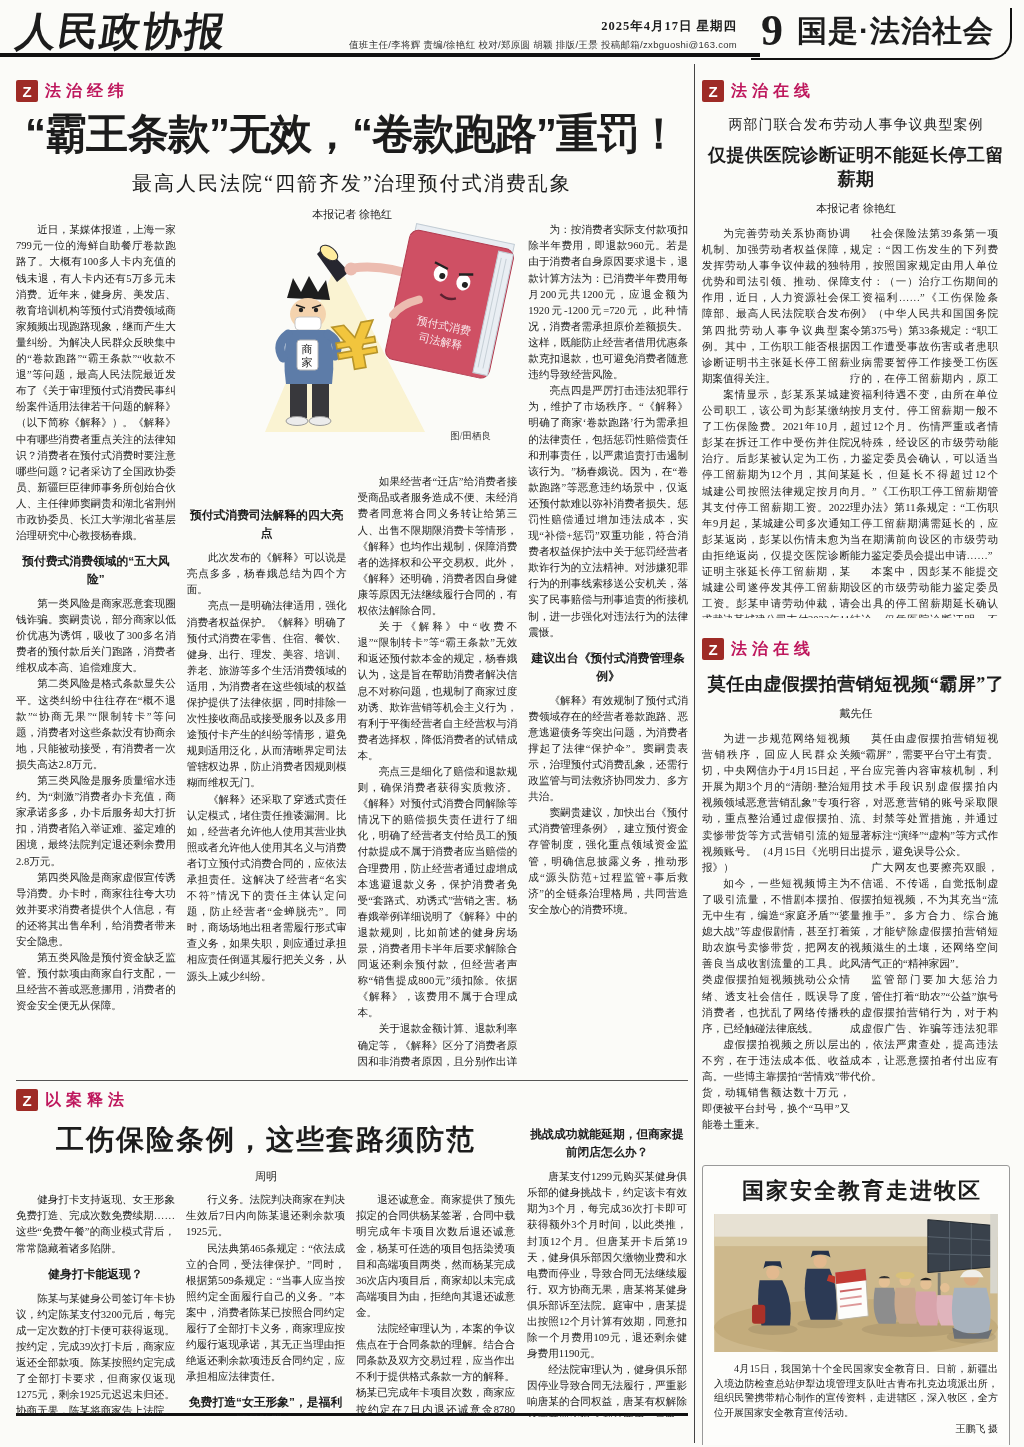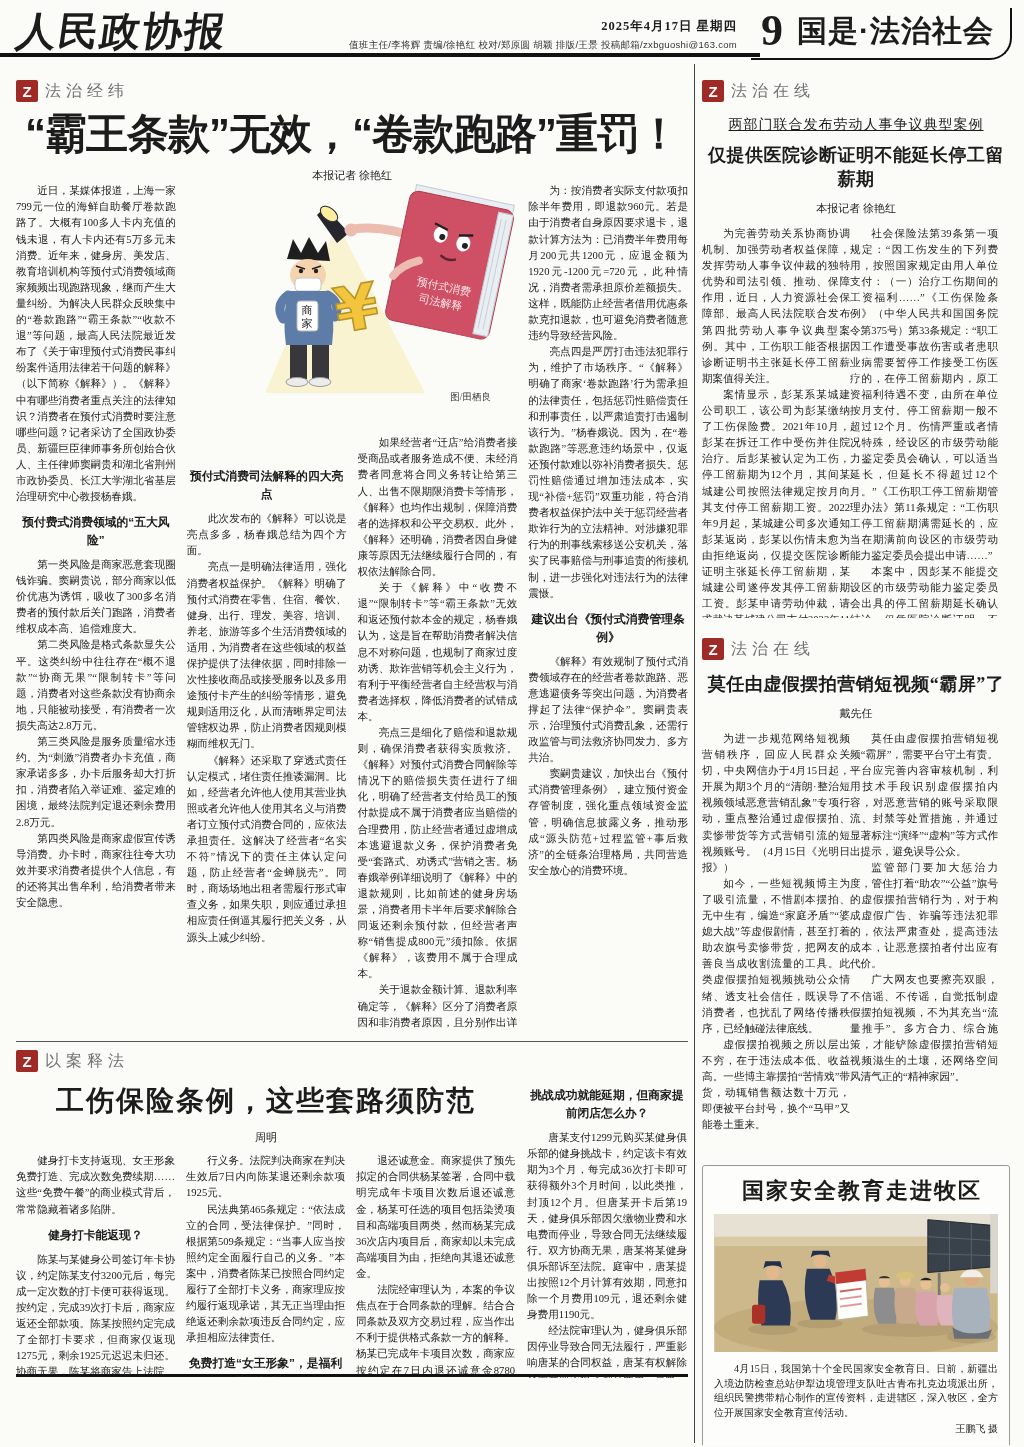--- a/index.html
+++ b/index.html
@@ -17,21 +17,21 @@
   .section-title{font-size:30px;font-weight:bold;letter-spacing:1px;line-height:1;font-family:"Liberation Sans","DejaVu Sans",sans-serif;}
   .head-bar{position:absolute;top:53px;left:0;width:760px;height:4px;background:#111;}
   
   .v-rule{position:absolute;left:694px;top:64px;bottom:4px;width:1px;background:#444;}
   .left-zone{position:absolute;left:16px;top:64px;width:672px;height:1381px;overflow:hidden;}
   .right-zone{position:absolute;left:702px;top:64px;width:308px;height:1381px;overflow:hidden;}
   
   .tag{display:flex;align-items:center;gap:7px;font-family:"Liberation Sans","DejaVu Sans",sans-serif;}
   .tag .z{width:22px;height:22px;background:#9e2b26;color:#fff;font-weight:bold;font-size:15px;
           display:flex;align-items:center;justify-content:center;border-radius:2px;}
-  .tag .t{color:#737373;font-size:16px;font-weight:normal;letter-spacing:5px;}
+  .tag .t{color:#be185d;font-size:16px;font-weight:bold;letter-spacing:5px;}
   
   .main-head{margin-top:16px;}
   .main-headline{font-size:42px;font-weight:900;text-align:center;line-height:1.15;margin-top:8px;
                  font-family:"Liberation Sans","DejaVu Sans",sans-serif;letter-spacing:-1px;}
   .main-deck{font-size:20px;text-align:center;margin-top:12px;letter-spacing:2px;}
   .byline{font-size:11px;text-align:center;margin-top:10px;color:#222;}
   .bodycols{position:relative;display:flex;gap:11px;height:846px;}
   .col{width:160px;font-size:10.6px;line-height:1.52;text-align:justify;overflow:hidden;box-sizing:border-box;}
   .col p{margin:0;text-indent:2em;}
   .col h4{font-size:11.8px;font-weight:bold;text-align:center;margin:9px 0 7px;text-indent:0;
@@ -43,21 +43,21 @@
   
   .case-sec{margin-top:12px;border-top:1.5px solid #555;border-bottom:3px solid #111;padding:8px 0 10px;height:336px;box-sizing:border-box;}
   .case-flex{display:flex;gap:11px;margin-top:6px;}
   .case-left{width:500px;}
   .case-headline{font-size:28px;font-weight:bold;text-align:center;letter-spacing:2px;margin-top:4px;}
   .case-cols{display:flex;gap:11px;margin-top:8px;height:224px;}
   .case-cols .col{width:159px;}
   .case-col4{width:160px;height:300px;}
   
   .r-art{margin-top:16px;}
-  .kicker{font-size:14px;text-align:center;margin-top:14px;letter-spacing:1px;text-decoration:underline;}
+  .kicker{font-size:14px;text-align:center;margin-top:14px;letter-spacing:1px;}
   .r-headline{font-size:18px;font-weight:bold;text-align:center;margin-top:9px;letter-spacing:.5px;}
   .r-cols{display:flex;margin-top:10px;}
   .r-cols .col{width:148px;}
   .h392{height:392px;} .h420{height:420px;}
   
   .photo-box{margin-top:14px;border:1px solid #999;border-radius:3px;padding:10px 11px 8px;height:288px;box-sizing:border-box;overflow:hidden;background:#fdfdfb;}
   .photo-title{font-size:22px;font-weight:bold;letter-spacing:2px;padding-left:28px;}
   .photo-frame{margin-top:8px;}
   .photo-cap{font-size:10px;line-height:1.45;text-align:justify;margin-top:6px;text-indent:2em;}
   .photo-credit{font-size:10px;text-align:right;margin-top:2px;}
@@ -82,30 +82,32 @@
   <div class="v-rule"></div>
 
   <div class="left-zone">
 
     <div class="tag main-head">
       <span class="z">Z</span>
       <span class="t">法治经纬</span>
     </div>
 
     <div class="main-headline">“霸王条款”无效，“卷款跑路”重罚！</div>
+    <div class="main-deck">最高人民法院“四箭齐发”治理预付式消费乱象</div>
     <div class="byline">本报记者 徐艳红</div>
 
     <div class="bodycols">
       <div class="col">
           <p>近日，某媒体报道，上海一家799元一位的海鲜自助餐厅卷款跑路了。大概有100多人卡内充值的钱未退，有人卡内还有5万多元未消费。近年来，健身房、美发店、教育培训机构等预付式消费领域商家频频出现跑路现象，继而产生大量纠纷。为解决人民群众反映集中的“卷款跑路”“霸王条款”“收款不退”等问题，最高人民法院最近发布了《关于审理预付式消费民事纠纷案件适用法律若干问题的解释》（以下简称《解释》）。《解释》中有哪些消费者重点关注的法律知识？消费者在预付式消费时要注意哪些问题？记者采访了全国政协委员、新疆巨臣律师事务所创始合伙人、主任律师窦嗣贵和湖北省荆州市政协委员、长江大学湖北省基层治理研究中心教授杨春娥。</p>
           <h4>预付费式消费领域的“五大风险”</h4>
           <p>第一类风险是商家恶意套现圈钱诈骗。窦嗣贵说，部分商家以低价优惠为诱饵，吸收了300多名消费者的预付款后关门跑路，消费者维权成本高、追偿难度大。</p>
           <p>第二类风险是格式条款显失公平。这类纠纷中往往存在“概不退款”“协商无果”“限制转卡”等问题，消费者对这些条款没有协商余地，只能被动接受，有消费者一次损失高达2.8万元。</p>
           <p>第三类风险是服务质量缩水违约。为“刺激”消费者办卡充值，商家承诺多多，办卡后服务却大打折扣，消费者陷入举证难、鉴定难的困境，最终法院判定退还剩余费用2.8万元。</p>
           <p>第四类风险是商家虚假宣传诱导消费。办卡时，商家往往夸大功效并要求消费者提供个人信息，有的还将其出售牟利，给消费者带来安全隐患。</p>
+          <p>第五类风险是预付资金缺乏监管。预付款项由商家自行支配，一旦经营不善或恶意挪用，消费者的资金安全便无从保障。</p>
         </div>
       <div class="col pt-a">
           <h4>预付式消费司法解释的四大亮点</h4>
           <p>此次发布的《解释》可以说是亮点多多，杨春娥总结为四个方面。</p>
           <p>亮点一是明确法律适用，强化消费者权益保护。《解释》明确了预付式消费在零售、住宿、餐饮、健身、出行、理发、美容、培训、养老、旅游等多个生活消费领域的适用，为消费者在这些领域的权益保护提供了法律依据，同时排除一次性接收商品或接受服务以及多用途预付卡产生的纠纷等情形，避免规则适用泛化，从而清晰界定司法管辖权边界，防止消费者因规则模糊而维权无门。</p>
           <p>《解释》还采取了穿透式责任认定模式，堵住责任推诿漏洞。比如，经营者允许他人使用其营业执照或者允许他人使用其名义与消费者订立预付式消费合同的，应依法承担责任。这解决了经营者“名实不符”情况下的责任主体认定问题，防止经营者“金蝉脱壳”。同时，商场场地出租者需履行形式审查义务，如果失职，则应通过承担相应责任倒逼其履行把关义务，从源头上减少纠纷。</p>
         </div>
       <div class="col pt-b">
           <p>如果经营者“迁店”给消费者接受商品或者服务造成不便、未经消费者同意将合同义务转让给第三人、出售不限期限消费卡等情形，《解释》也均作出规制，保障消费者的选择权和公平交易权。此外，《解释》还明确，消费者因自身健康等原因无法继续履行合同的，有权依法解除合同。</p>
           <p>关于《解释》中“收费不退”“限制转卡”等“霸王条款”无效和返还预付款本金的规定，杨春娥认为，这是旨在帮助消费者解决信息不对称问题，也规制了商家过度劝诱、欺诈营销等机会主义行为，有利于平衡经营者自主经营权与消费者选择权，降低消费者的试错成本。</p>
@@ -238,22 +240,22 @@
       <div class="r-headline" style="margin-top:12px;">莫任由虚假摆拍营销短视频“霸屏”了</div>
       <div class="byline">戴先任</div>
       <div class="r-cols h420">
         <div class="col">
             <p>为进一步规范网络短视频营销秩序，回应人民群众关切，中央网信办于4月15日起，开展为期3个月的“清朗·整治短视频领域恶意营销乱象”专项行动，重点整治通过虚假摆拍、卖惨带货等方式营销引流的短视频账号。（4月15日《光明日报》）</p>
             <p>如今，一些短视频博主为了吸引流量，不惜剧本摆拍、无中生有，编造“家庭矛盾”“婆媳大战”等虚假剧情，甚至打着助农旗号卖惨带货，把网友的善良当成收割流量的工具。此类虚假摆拍短视频挑动公众情绪、透支社会信任，既误导了消费者，也扰乱了网络传播秩序，已经触碰法律底线。</p>
             <p>虚假摆拍视频之所以层出不穷，在于违法成本低、收益高。一些博主靠摆拍“苦情戏”带货，动辄销售额达数十万元，即便被平台封号，换个“马甲”又能卷土重来。</p>
           </div>
         <div class="col">
             <p>莫任由虚假摆拍营销短视频“霸屏”，需要平台守土有责。平台应完善内容审核机制，利用技术手段识别虚假摆拍内容，对恶意营销的账号采取限流、封禁等处置措施，并通过显著标注“演绎”“虚构”等方式作出提示，避免误导公众。</p>
+            <p>广大网友也要擦亮双眼，不信谣、不传谣，自觉抵制虚假摆拍短视频，不为其充当“流量推手”。多方合力、综合施策，才能铲除虚假摆拍营销短视频滋生的土壤，还网络空间风清气正的“精神家园”。</p>
             <p>监管部门要加大惩治力度，管住打着“助农”“公益”旗号的虚假摆拍营销行为，对于构成虚假广告、诈骗等违法犯罪的，依法严肃查处，提高违法成本，让恶意摆拍者付出应有代价。</p>
-            <p>广大网友也要擦亮双眼，不信谣、不传谣，自觉抵制虚假摆拍短视频，不为其充当“流量推手”。多方合力、综合施策，才能铲除虚假摆拍营销短视频滋生的土壤，还网络空间风清气正的“精神家园”。</p>
           </div>
       </div>
     </div>
 
     <div class="photo-box">
       <div class="photo-title">国家安全教育走进牧区</div>
       <div class="photo-frame">
         <svg width="284" height="138" viewBox="0 0 300 146">
           <rect x="0" y="0" width="300" height="146" fill="#cdb88c"></rect>
           <rect x="0" y="0" width="300" height="28" fill="#e7e1d3"></rect>

